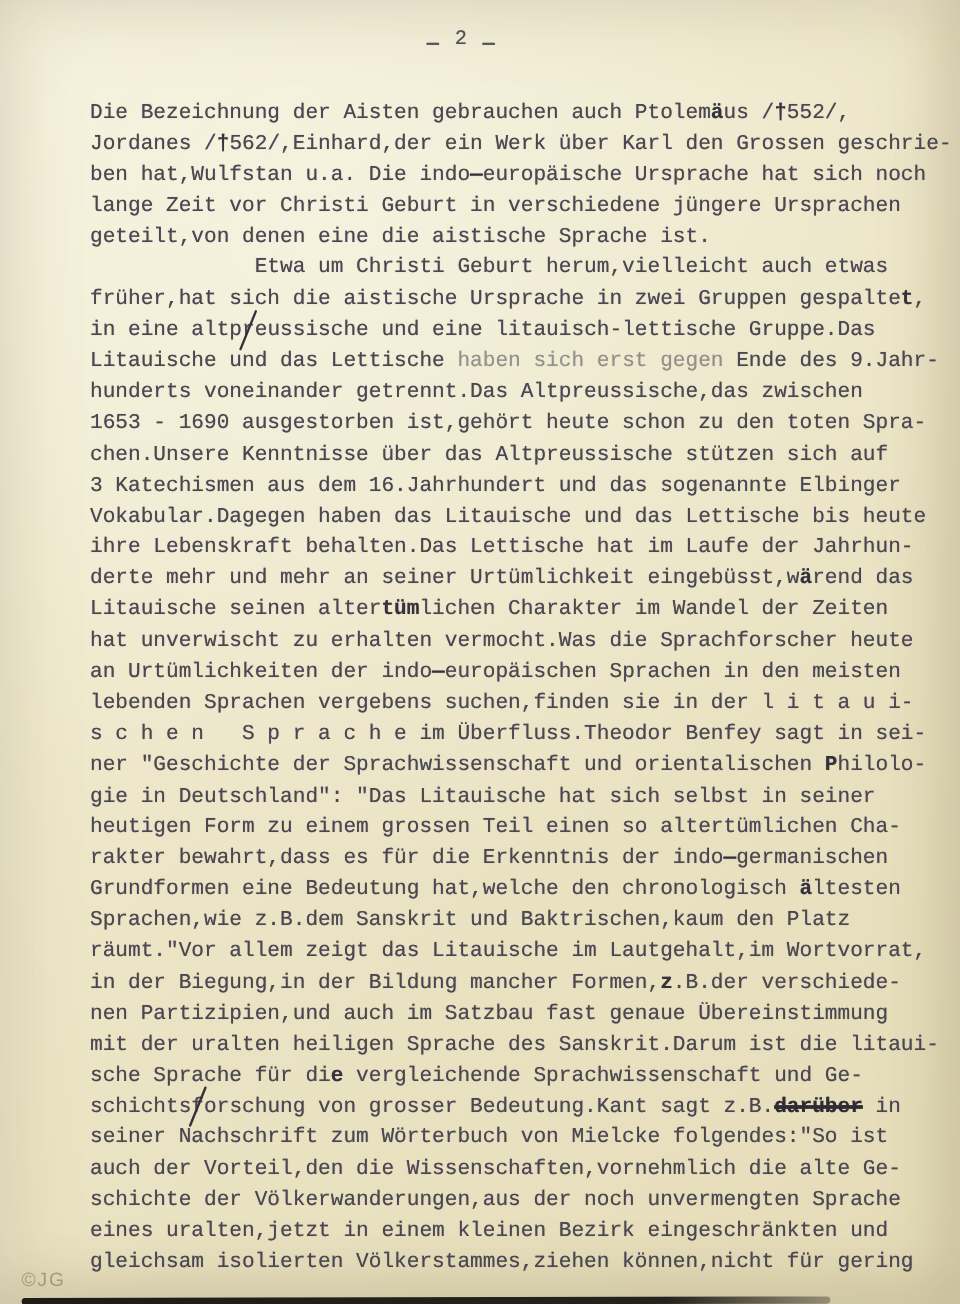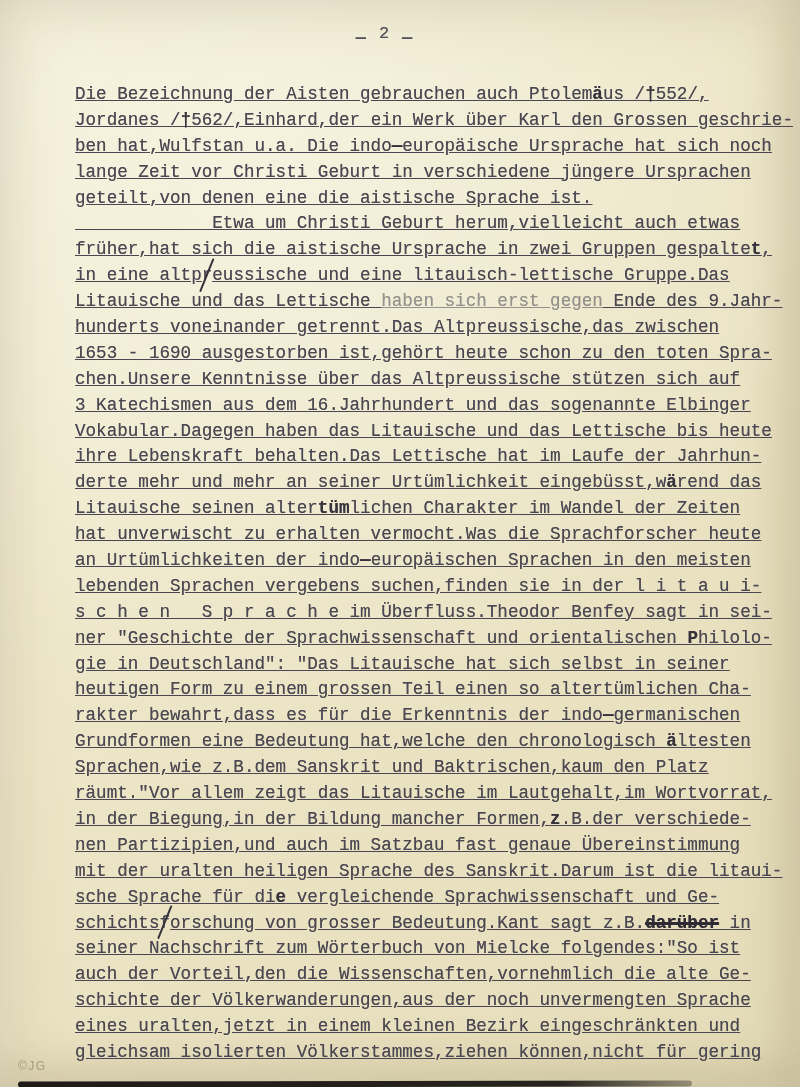--- a/index.html
+++ b/index.html
@@ -21,33 +21,33 @@
     position:absolute;top:24px;left:0;width:768px;text-align:center;
     font-size:17px;color:#55525c;
     text-shadow:0 0 0.6px rgba(74,71,82,0.6);
   }
   .pn-dash{display:inline-block;transform:translateY(4px);margin:0 13px;font-weight:bold;}
   .text-block{
     position:absolute;left:75px;top:82px;width:725px;
     font-size:17.6px;line-height:25.9px;white-space:pre;
     text-shadow:0 0 0.6px rgba(74,71,82,0.65);
   }
-  .line{height:25.9px;text-decoration:underline;}
+  .line{height:25.9px;}
   .b{font-weight:bold;color:#35323c;}
   .f{opacity:0.55;}
   .x{font-weight:bold;color:#2e2b34;text-decoration:line-through;text-decoration-thickness:3px;}
   .sl{position:relative;display:inline-block;}
   .sl::after{
     content:"";position:absolute;left:50%;top:50%;
     width:2.4px;height:36px;background:#35323c;border-radius:1.2px;
     transform:translate(-50%,-52%) rotate(22deg);
   }
   .watermark{
     position:absolute;left:18px;top:1059px;
-    font-family:"Liberation Sans",sans-serif;font-size:12px;
+    font-family:"Liberation Sans",sans-serif;font-size:16px;
     color:#a29b7e;letter-spacing:1.5px;
   }
   .scan-bar{
     position:absolute;left:18px;bottom:0;width:674px;height:6px;
     background:linear-gradient(to right,#1f1c18 0%, #26221d 80%, rgba(38,34,29,0.35) 100%);
     border-radius:3px;transform:rotate(-0.1deg);
   }
 </style>
 </head>
 <body>

